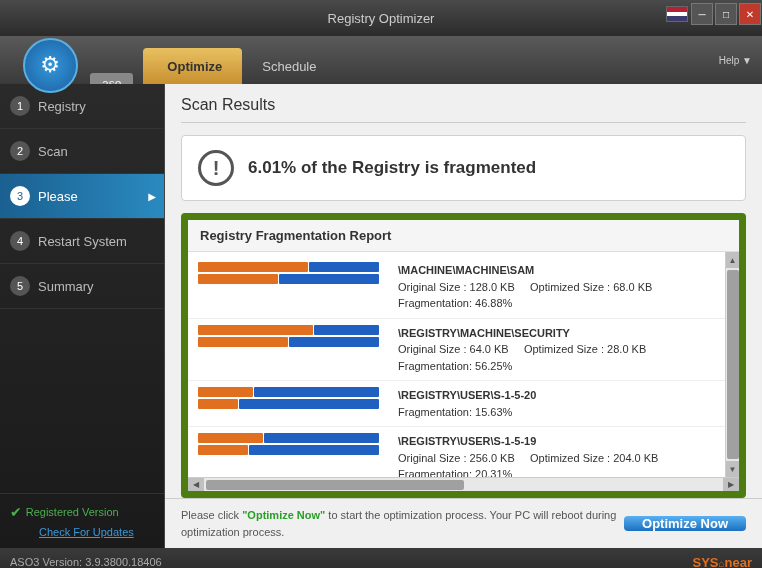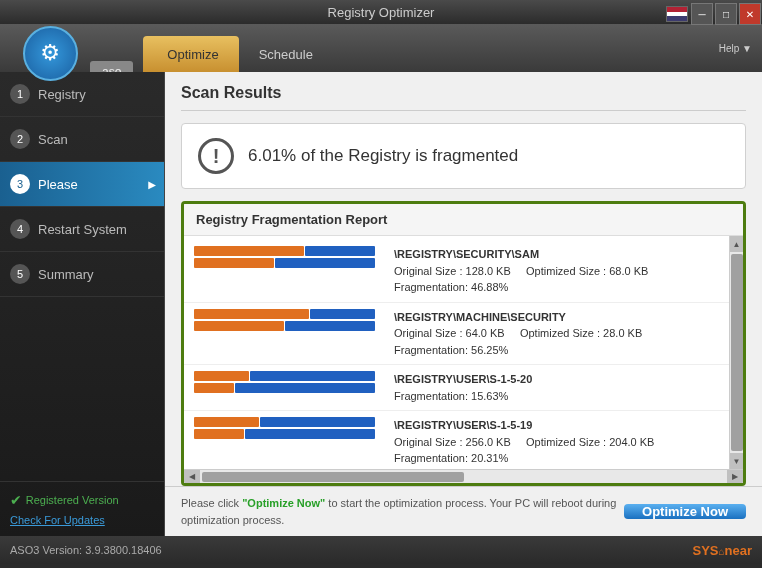--- a/index.html
+++ b/index.html
@@ -1,21 +1,21 @@
 <!DOCTYPE html>
 <html><head>
   <meta charset="utf-8">
   <style>
     * { margin: 0; padding: 0; box-sizing: border-box; }
     body { width: 762px; height: 568px; font-family: Arial, sans-serif; font-size: 12px; background: #2b2b2b; overflow: hidden; }
 
     
     .title-bar {
       background: linear-gradient(to bottom, #4a4a4a, #2b2b2b);
-      height: 24px;
+      height: 36px;
       display: flex;
       align-items: center;
       justify-content: center;
       color: #ccc;
       font-size: 13px;
       position: relative;
     }
     .title-bar-controls {
       position: absolute;
       right: 0;
@@ -89,21 +89,21 @@
       font-size: 13px;
       cursor: pointer;
       border-radius: 4px 4px 0 0;
       height: 36px;
       display: flex;
       align-items: center;
     }
     .nav-tab.active {
       background: linear-gradient(to bottom, #e8c060, #c89030);
       color: #333;
-      font-weight: normal;
+      font-weight: bold;
       padding-left: 24px;
     }
     .nav-tab-aso {
       background: #888;
       color: #eee;
       padding: 4px 12px;
       border-radius: 3px;
       font-size: 12px;
       margin-top: 47px;
     }
@@ -178,37 +178,38 @@
       align-items: center;
       color: #4caf50;
       font-size: 11px;
       margin-bottom: 6px;
     }
     .check-updates-link {
       color: #3a9ad9;
       font-size: 11px;
       cursor: pointer;
       text-decoration: underline;
+      margin-left: 29px;
     }
 
     
     .content-area {
       flex: 1;
       background: #f0f0f0;
       display: flex;
       flex-direction: column;
       overflow: hidden;
     }
     .content-header {
       padding: 12px 16px 8px;
       background: #f0f0f0;
     }
     .content-title {
       font-size: 16px;
-      font-weight: bold;
+      font-weight: normal;
       color: #333;
     }
     .divider { height: 1px; background: #ccc; margin: 0 16px; }
 
     
     .alert-box {
       margin: 12px 16px;
       background: #fff;
       border: 1px solid #d0d0d0;
       border-radius: 4px;
@@ -225,29 +226,29 @@
       display: flex;
       align-items: center;
       justify-content: center;
       font-size: 20px;
       font-weight: bold;
       color: #555;
       flex-shrink: 0;
     }
     .alert-text {
       font-size: 17px;
-      font-weight: normal;
+      font-weight: bold;
       color: #333;
     }
 
     
     .report-section {
       margin: 0 16px;
       background: #fff;
-      border: 3px solid #4d7c0f;
+      border: 7px solid #4d7c0f;
       border-radius: 4px;
       flex: 1;
       overflow: hidden;
       display: flex;
       flex-direction: column;
     }
     .report-header {
       padding: 8px 12px;
       font-size: 13px;
       font-weight: bold;
@@ -488,21 +489,21 @@
               <div class="bar-row">
                 <div class="bar-segment bar-orange" style="width:110px;"></div>
                 <div class="bar-segment bar-blue" style="width:70px;"></div>
               </div>
               <div class="bar-row">
                 <div class="bar-segment bar-orange" style="width:80px;"></div>
                 <div class="bar-segment bar-blue" style="width:100px;"></div>
               </div>
             </div>
             <div class="item-info">
-              <div class="item-path">\REGISTRY\SECURITY\SAM</div>
+              <div class="item-path">\MACHINE\MACHINE\SAM</div>
               <div>Original Size : 128.0 KB &nbsp;&nbsp;&nbsp; Optimized Size : 68.0 KB</div>
               <div>Fragmentation: 46.88%</div>
             </div>
           </div>
 
           <div class="report-item">
             <div class="frag-bars">
               <div class="bar-row">
                 <div class="bar-segment bar-orange" style="width:115px;"></div>
                 <div class="bar-segment bar-blue" style="width:65px;"></div>

